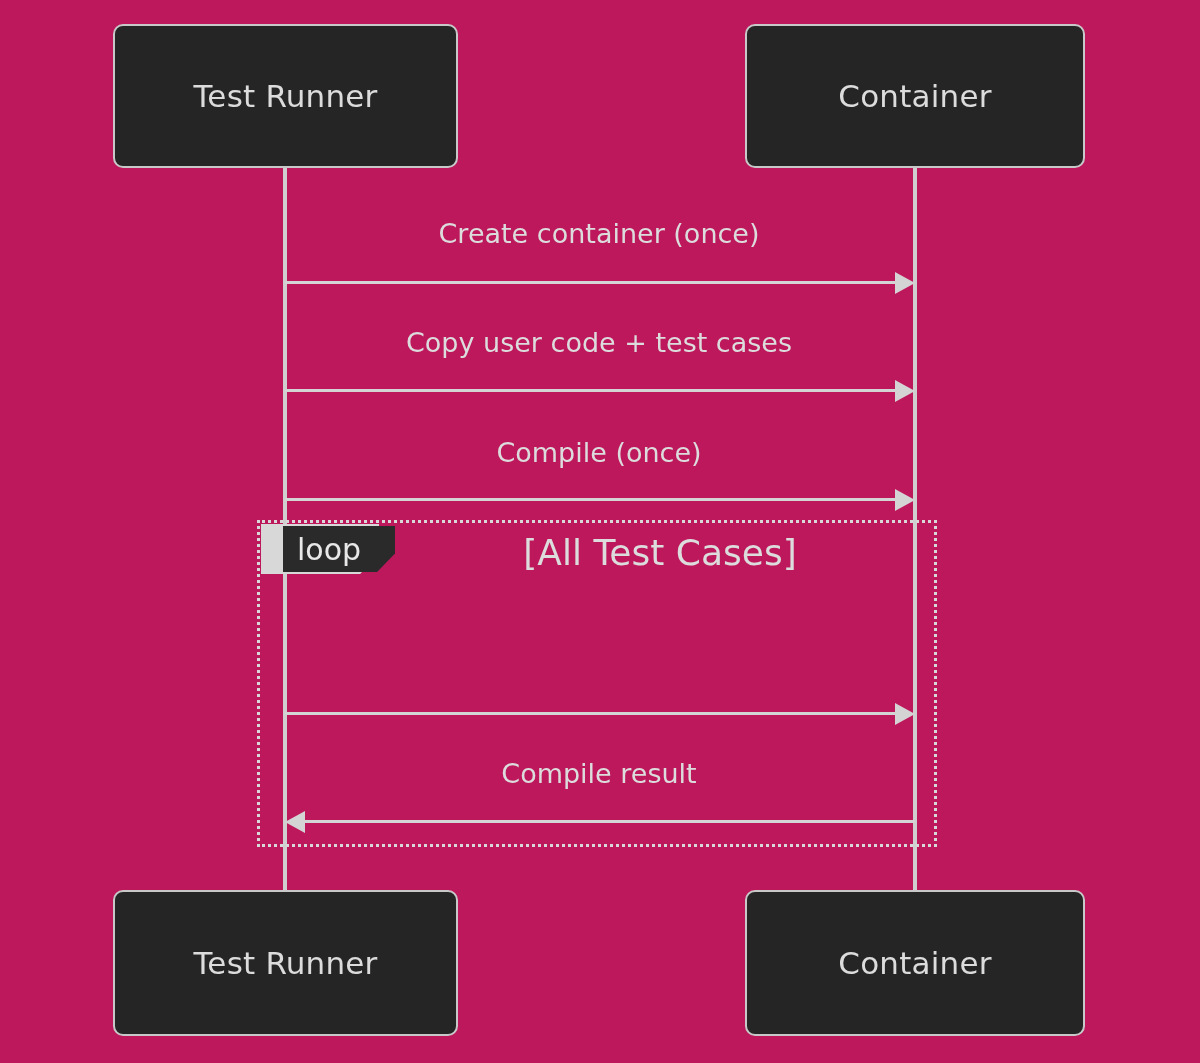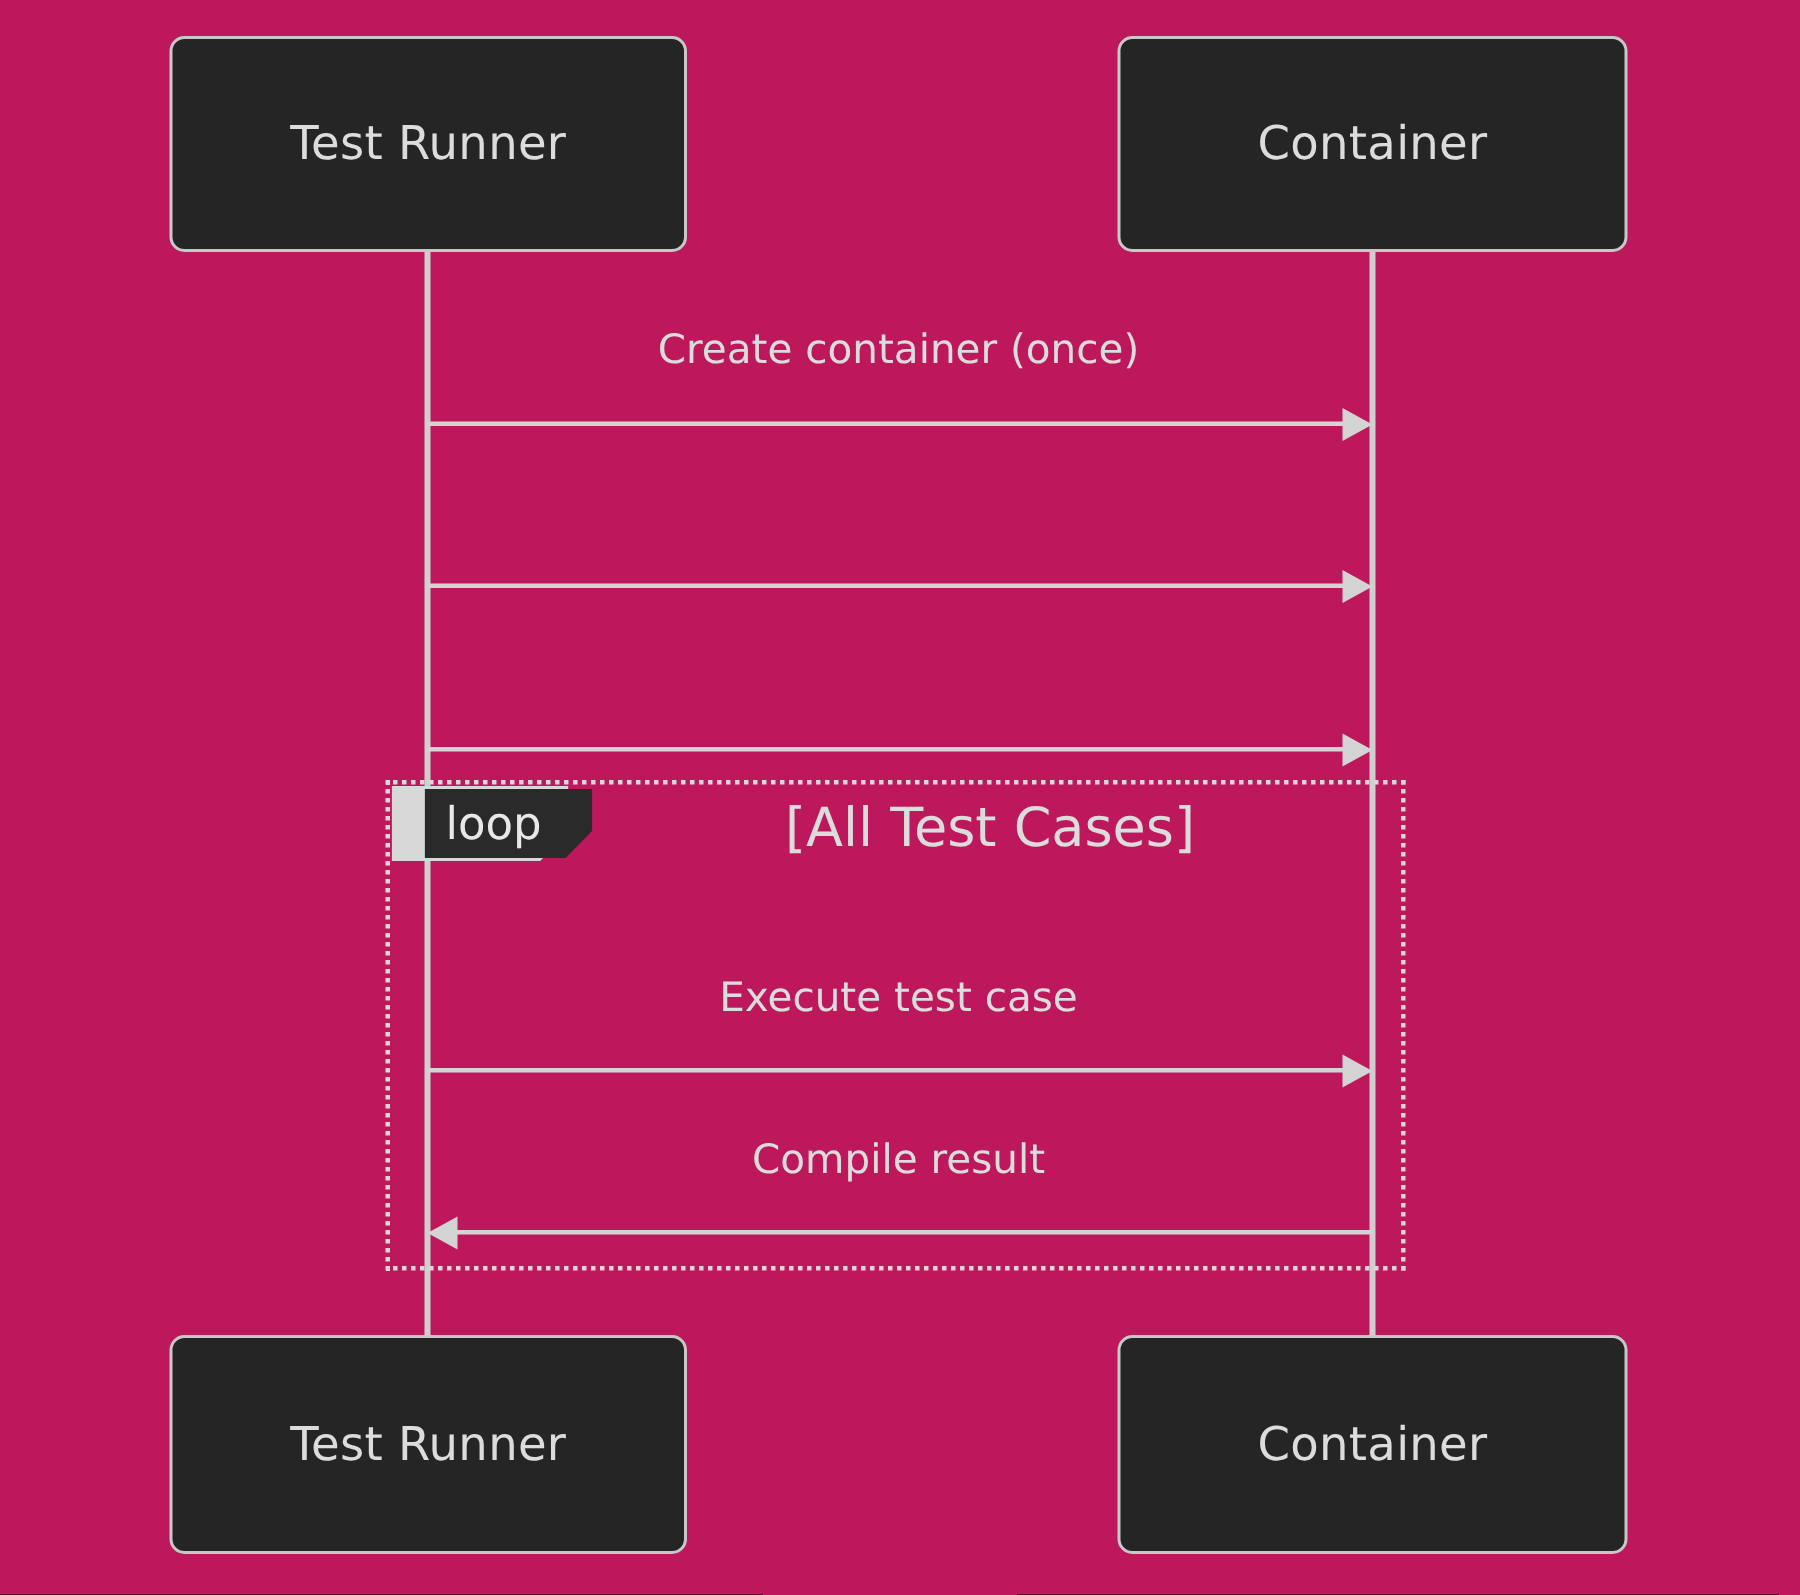--- a/index.html
+++ b/index.html
@@ -137,40 +137,41 @@
 
   <div class="lifeline" style="left:283px; top:168px; height:722px;"></div>
   <div class="lifeline" style="left:913px; top:168px; height:722px;"></div>
 
   <div class="msg-text" style="left:599px; top:218px;">Create container (once)</div>
   <div class="msg" style="left:285px; top:281px; width:630px;">
     <div class="msg-line" style="width:612px;"></div>
     <div class="msg-head-right" style="left:610px;"></div>
   </div>
 
+  <div class="msg-text" style="left:599px; top:327px;">Copy user code + test cases</div>
   <div class="msg" style="left:285px; top:389px; width:630px;">
     <div class="msg-line" style="width:612px;"></div>
     <div class="msg-head-right" style="left:610px;"></div>
   </div>
 
+  <div class="msg-text" style="left:599px; top:437px;">Compile (once)</div>
   <div class="msg" style="left:285px; top:498px; width:630px;">
     <div class="msg-line" style="width:612px;"></div>
     <div class="msg-head-right" style="left:610px;"></div>
   </div>
 
   <div class="frag-box" style="left:257px; top:520px; width:680px; height:327px;"></div>
 
   <div class="frag-tag-outline" style="left:261px; top:524px; width:118px; height:50px;"></div>
   <div class="frag-tag" style="left:263px; top:526px; width:112px; height:46px;margin-left:20px;">
     <span class="frag-tag-label">loop</span>
   </div>
 
   <div class="frag-cond" style="left:660px; top:532px;">[All Test Cases]</div>
 
-  <div class="msg-text" style="left:599px; top:650px;">Execute test case</div>
   <div class="msg" style="left:285px; top:712px; width:630px;">
     <div class="msg-line" style="width:612px;"></div>
     <div class="msg-head-right" style="left:610px;"></div>
   </div>
 
   <div class="msg-text" style="left:599px; top:758px;">Compile result</div>
   <div class="msg" style="left:285px; top:820px; width:630px;">
     <div class="msg-line" style="left:18px; width:612px;"></div>
     <div class="msg-head-left" style="left:0px;"></div>
   </div>

